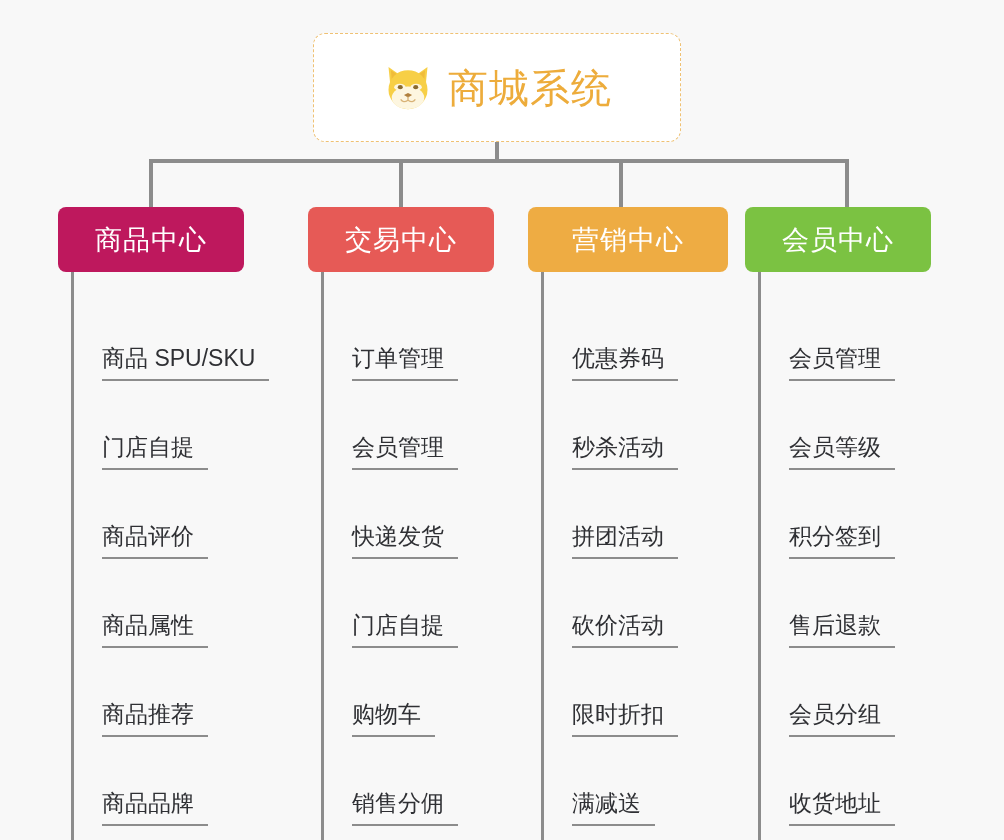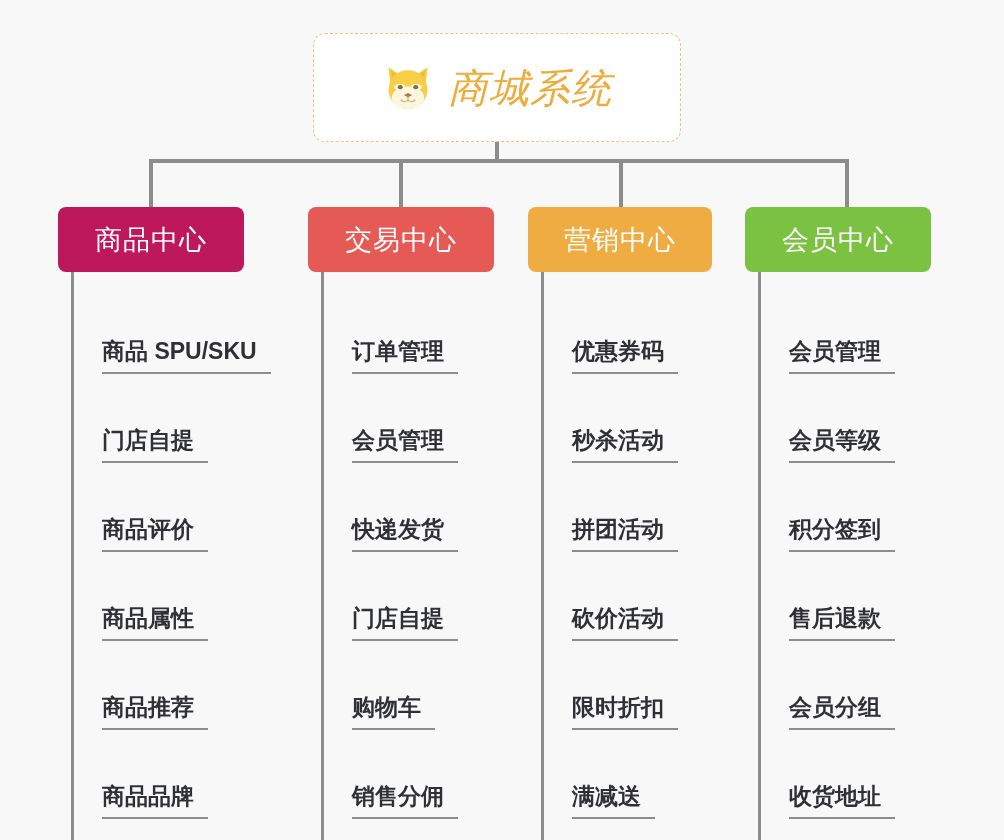--- a/index.html
+++ b/index.html
@@ -74,22 +74,21 @@
     color: #ffffff;
     font-size: 27px;
     letter-spacing: 1px;
     white-space: nowrap;
   }
 
   
   .leaf-list {
     position: relative;
     margin-top: 0;
-    padding-top: 13px;
-    font-weight: bold;
+    padding-top: 20px;
   }
   .spine {
     position: absolute;
     left: 13px;
     top: 0;
     width: 3px;
     background: #8c8c8c;
   }
   .leaf {
     position: relative;
@@ -108,21 +107,21 @@
     padding: 0 14px 6px 0;
     border-bottom: 2px solid #8c8c8c;
     margin-bottom: 0;
   }
 </style>
 </head>
 <body style="background: rgb(248, 248, 248);">
 
 <div id="mindmap">
 
-  <div class="root-node" style="background: rgb(255, 255, 255); border-color: rgb(239, 193, 115); font-style: italic;">
+  <div class="root-node" style="background: rgb(255, 255, 255); border-color: rgb(239, 193, 115);">
     <svg class="root-icon" viewBox="0 0 64 64" aria-hidden="true">
       <path d="M8 6 L10 26 L22 16 Z" fill="#f7cf46"></path>
       <path d="M56 6 L54 26 L42 16 Z" fill="#f7cf46"></path>
       <path d="M11 10 L12 23 L20 16 Z" fill="#f0bc3a"></path>
       <path d="M53 10 L52 23 L44 16 Z" fill="#f0bc3a"></path>
       <circle cx="32" cy="34" r="24" fill="#f7cf46"></circle>
       <path d="M8 34 a24 24 0 0 0 48 0 a24 24 0 0 1 -48 0 z" fill="#f7cf46"></path>
       <path d="M12 38 a20 20 0 0 0 40 0 a20 20 0 0 1 -40 0 z" fill="#fdf6e0"></path>
       <ellipse cx="32" cy="44" rx="20" ry="14" fill="#fdf6e0"></ellipse>
       <ellipse cx="22" cy="31" rx="7" ry="4.2" fill="#fdf6e0"></ellipse>
@@ -192,21 +191,21 @@
       <div class="leaf">
           <span class="leaf-text">购物车</span>
         </div>
       <div class="leaf">
           <span class="leaf-text">销售分佣</span>
         </div>
     </div>
   </div>
 
   <div class="column" style="left:528px; width:184px;">
-    <div class="cat-box" style="width: 184px; background: rgb(238, 172, 67);">
+    <div class="cat-box" style="width: 200px; background: rgb(238, 172, 67);">
       <span>营销中心</span>
     </div>
     <div class="leaf-list">
       <div class="spine" style="height: 574px; background: rgb(140, 140, 140);"></div>
       <div class="leaf">
           <span class="leaf-text">优惠券码</span>
         </div>
       <div class="leaf">
           <span class="leaf-text">秒杀活动</span>
         </div>

